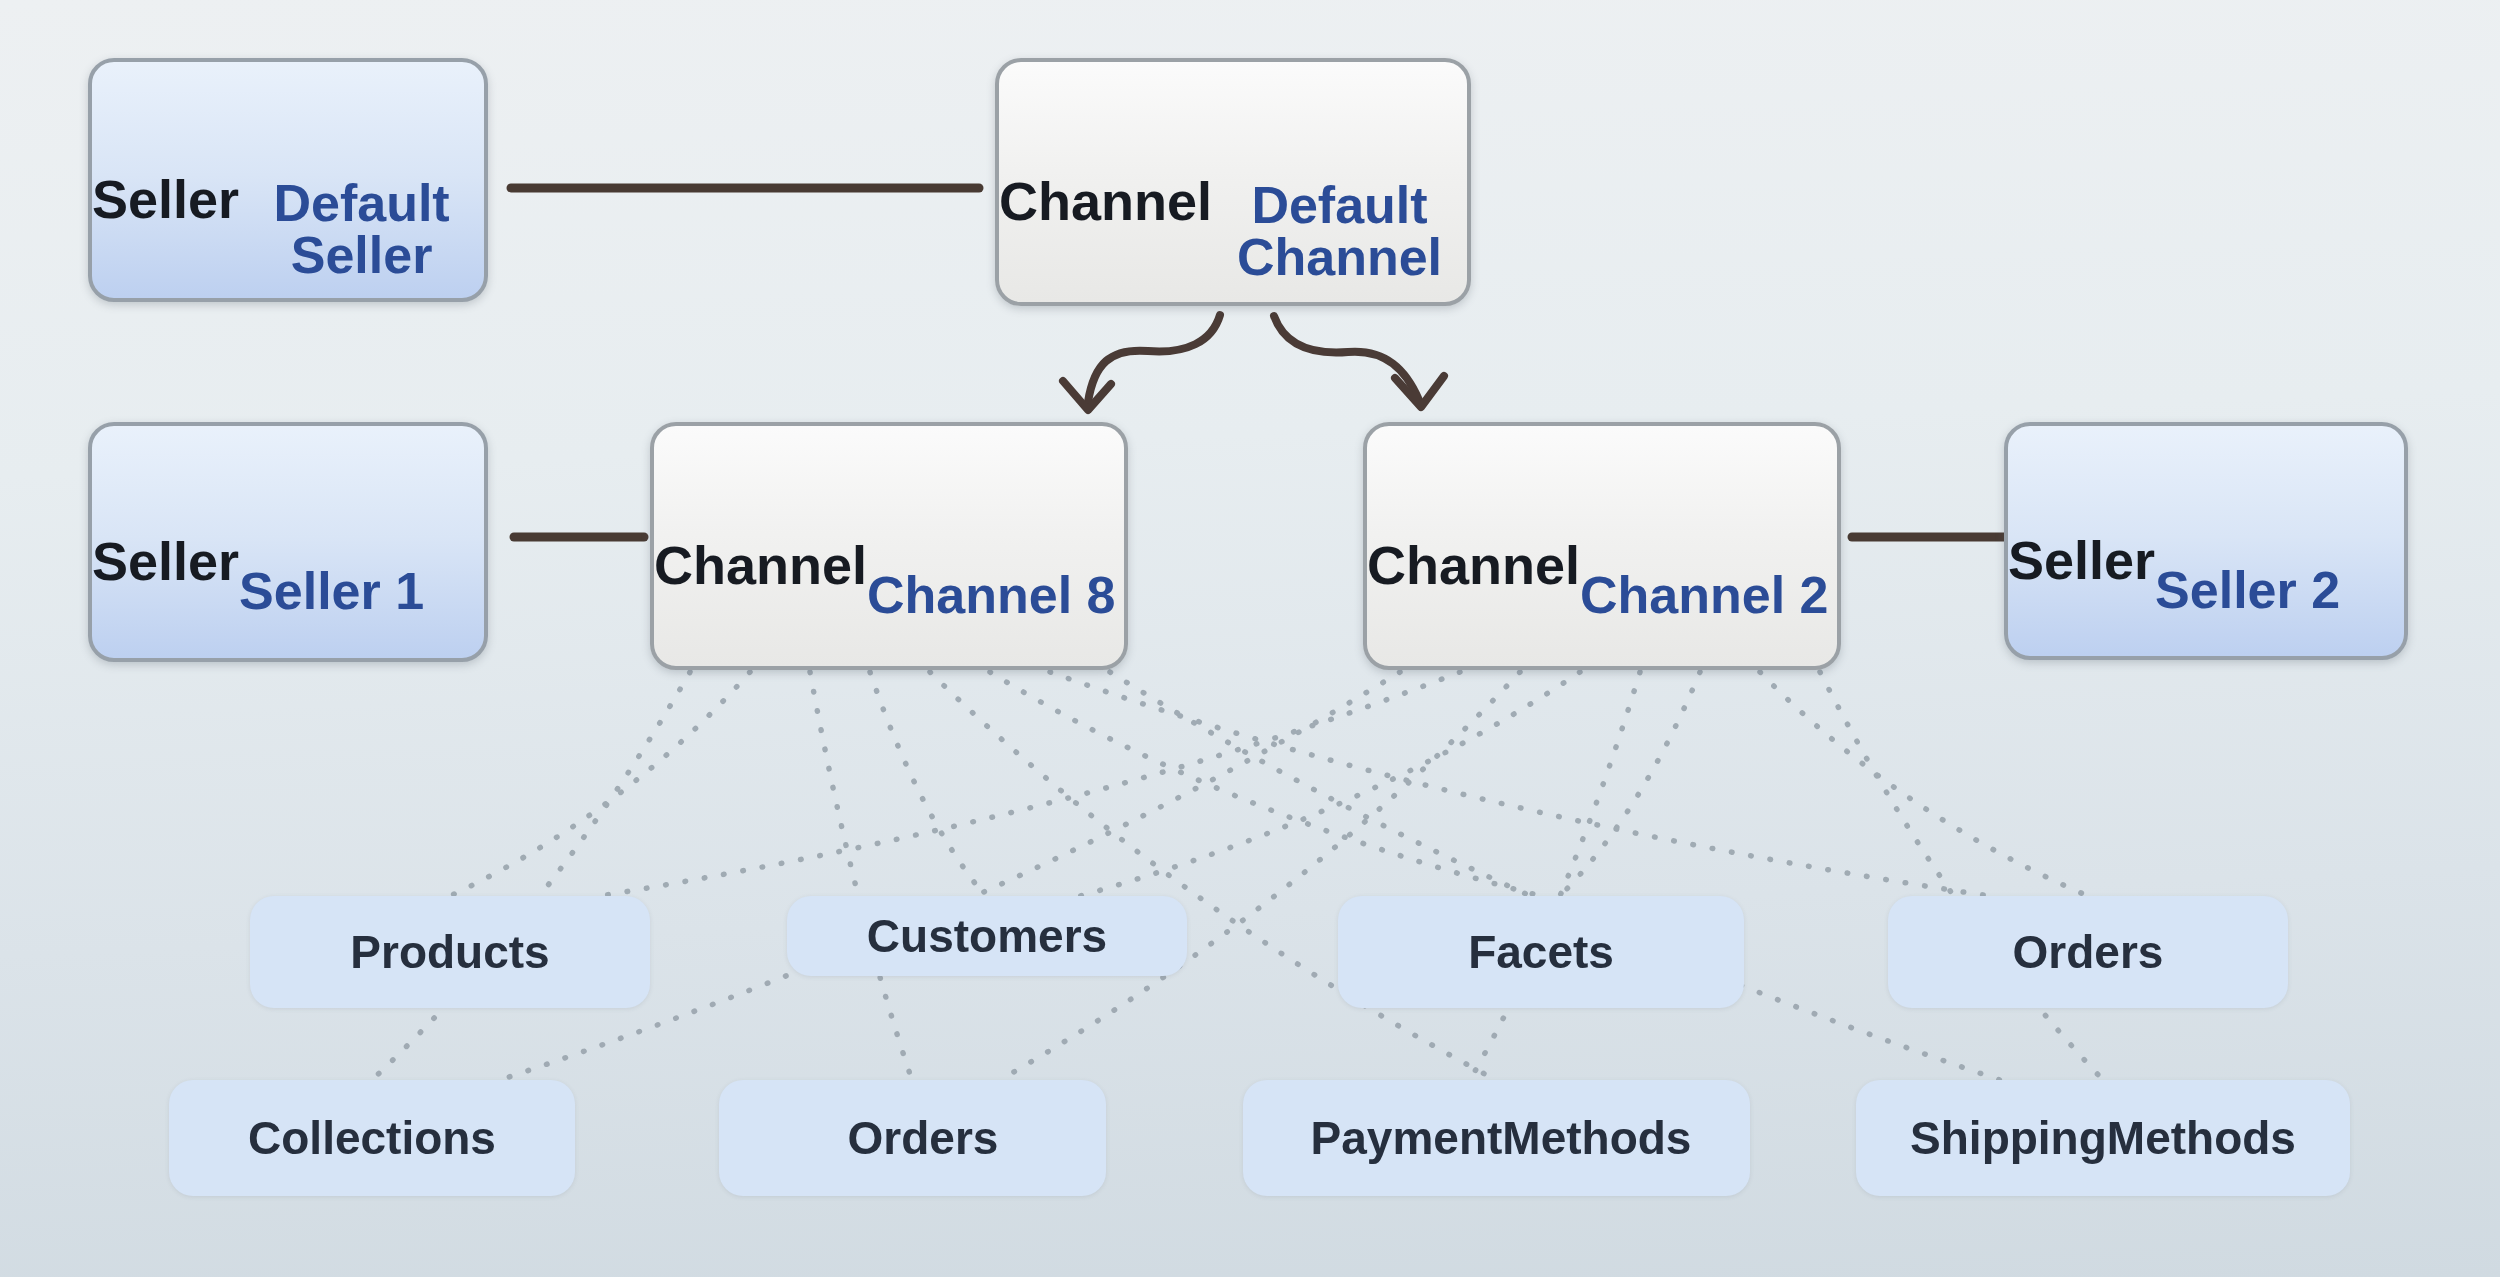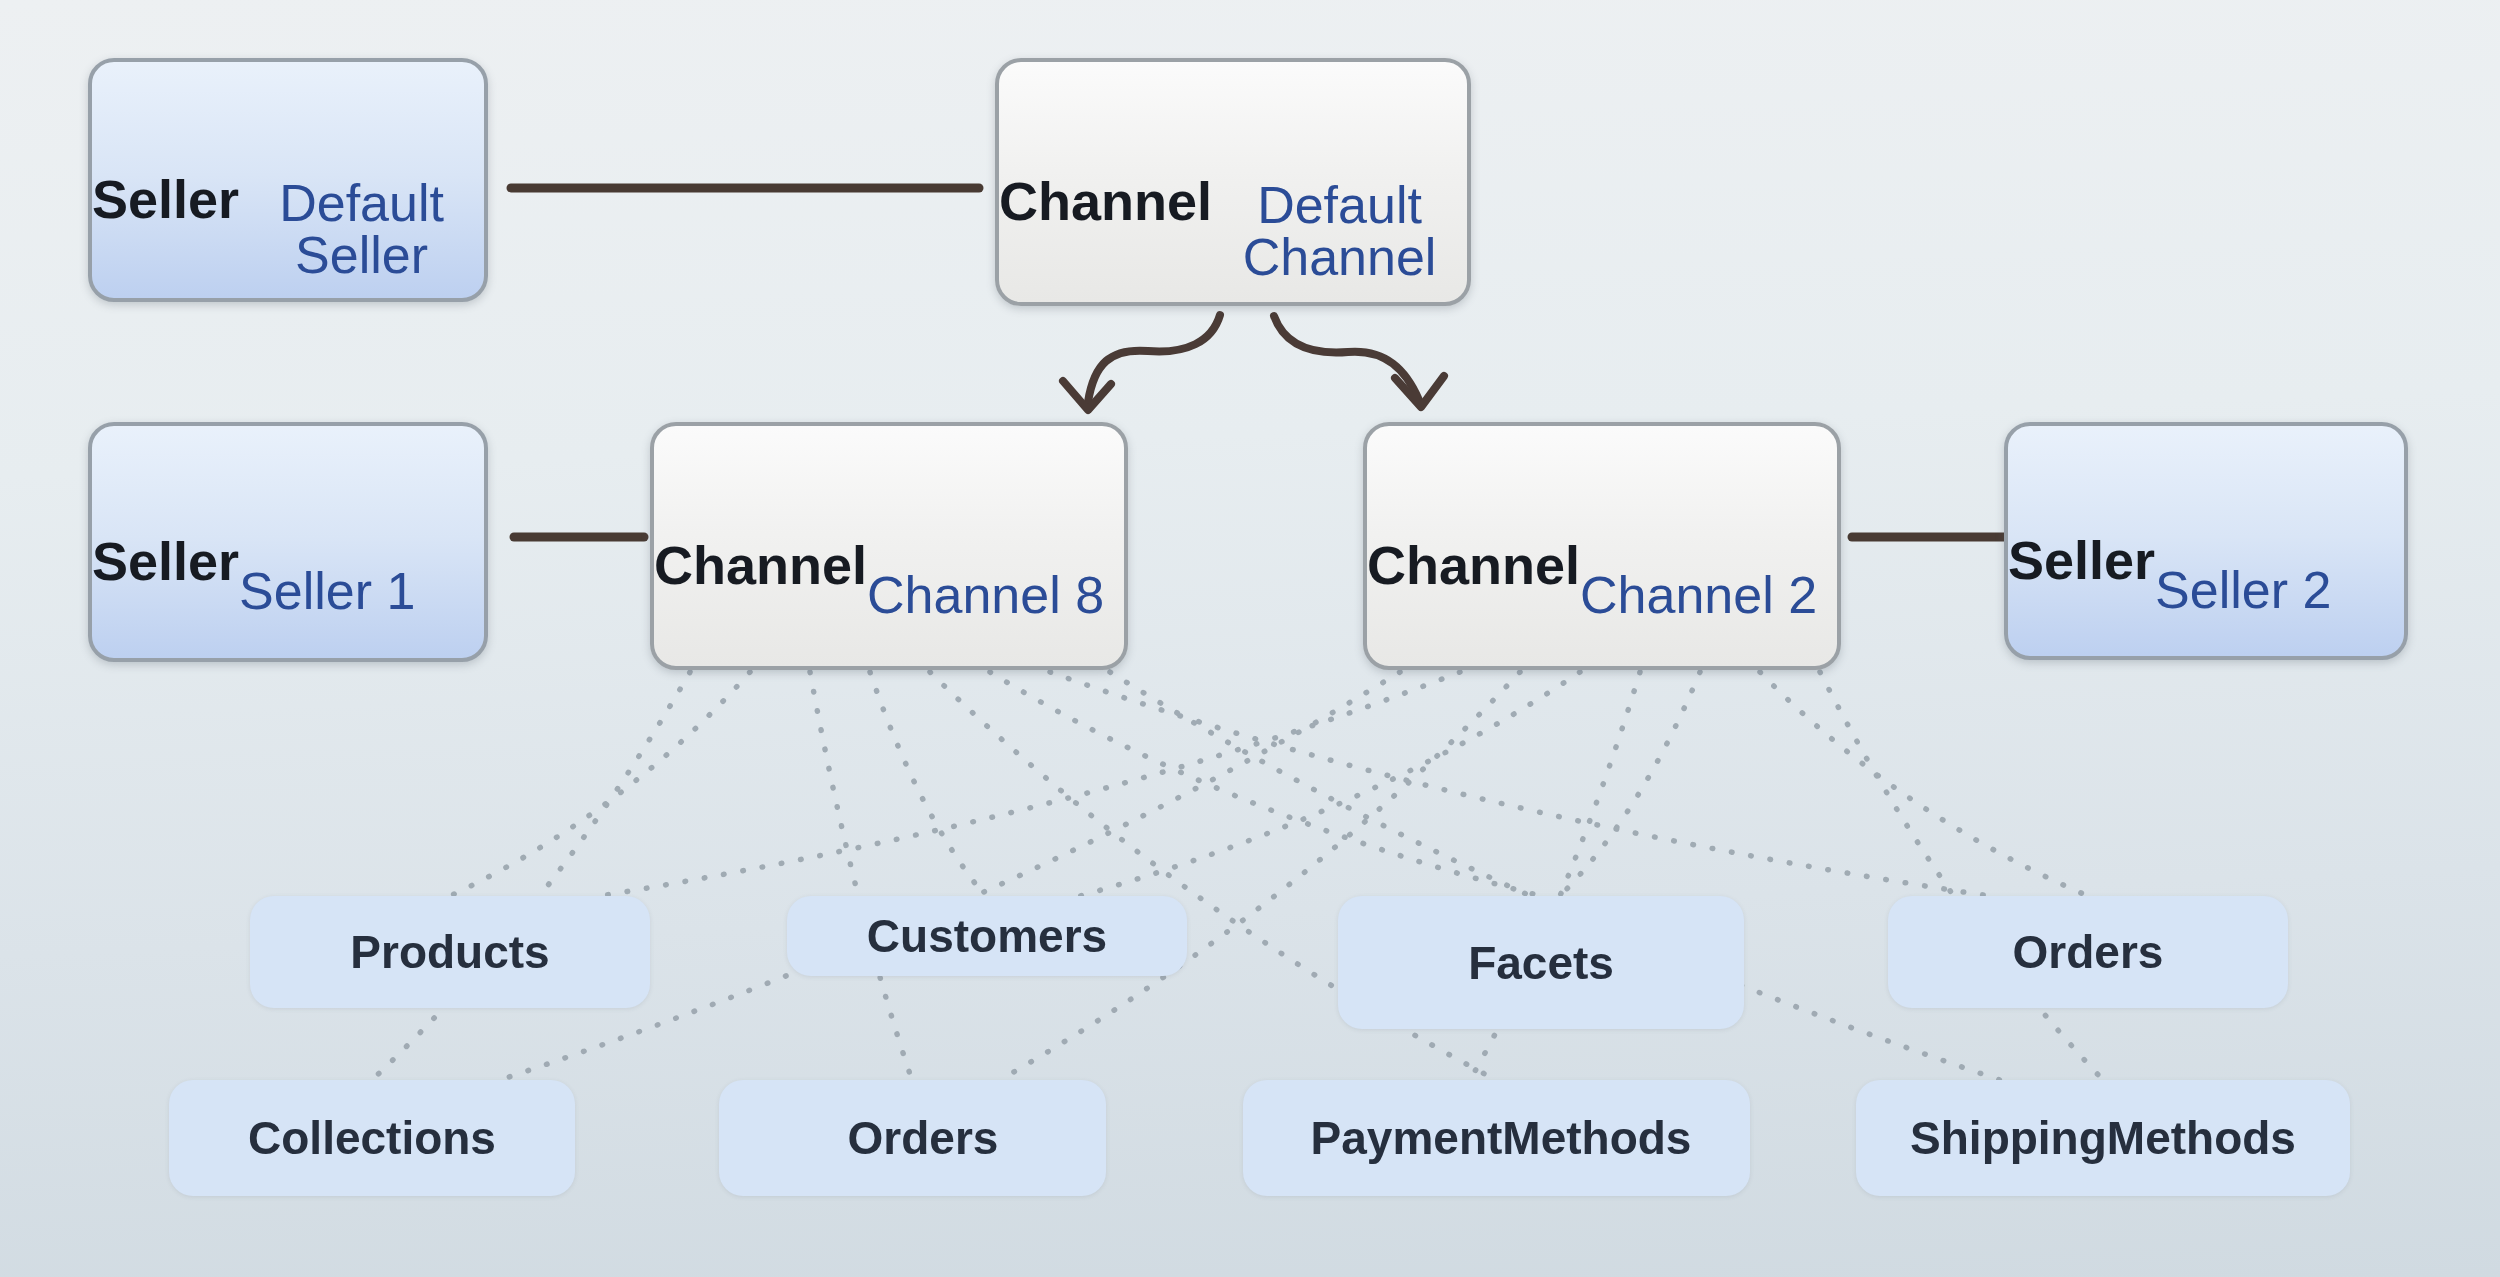--- a/index.html
+++ b/index.html
@@ -27,21 +27,21 @@
   }
   .node.channel {
     background: linear-gradient(180deg, #fbfbfb 0%, #f1f1f0 45%, #e8e8e6 100%);
     border-color: #9ba1a6;
   }
   .node-type {
     font-size: 54px; font-weight: 700; color: #171b22; line-height: 1;
     letter-spacing: 0px;
   }
   .node-name {
-    font-size: 52px; font-weight: 400; color: #2b4c97; line-height: 1;
+    font-size: 52px; font-weight: 700; color: #2b4c97; line-height: 1;
     margin-top: 60px;
   }
   .entity {
     position: absolute; z-index: 2; box-sizing: border-box;
     background: #d6e4f6; border-radius: 24px;
     box-shadow: 0 1px 4px rgba(100,110,122,0.15);
     display: flex; align-items: center; justify-content: center;
     font-size: 46px; font-weight: 700; color: #262f3e; line-height: 1;
   }
 </style>
@@ -110,21 +110,21 @@
     <div class="node-name">Channel 2</div>
   </div>
 
   <div class="node seller" style="left:2004px; top:422px; width:404px; height:238px;">
     <div class="node-type">Seller</div>
     <div class="node-name">Seller 2</div>
   </div>
 
   <div class="entity" style="left:250px;  top:896px; width:400px; height:112px;">Products</div>
   <div class="entity" style="left:787px;  top:896px; width:400px; height:80px;">Customers</div>
-  <div class="entity" style="left:1338px; top:896px; width:406px; height:133px;">Facets</div>
+  <div class="entity" style="left:1338px; top:896px; width:406px; height:112px;">Facets</div>
   <div class="entity" style="left:1888px; top:896px; width:400px; height:112px;">Orders</div>
 
   <div class="entity" style="left:169px;  top:1080px; width:406px; height:116px;">Collections</div>
   <div class="entity" style="left:719px;  top:1080px; width:387px; height:116px;padding-left:21px;">Orders</div>
   <div class="entity" style="left:1243px; top:1080px; width:507px; height:116px;padding-left:9px;">PaymentMethods</div>
   <div class="entity" style="left:1856px; top:1080px; width:494px; height:116px;">ShippingMethods</div>
 
 </div>
 
 </body></html>

